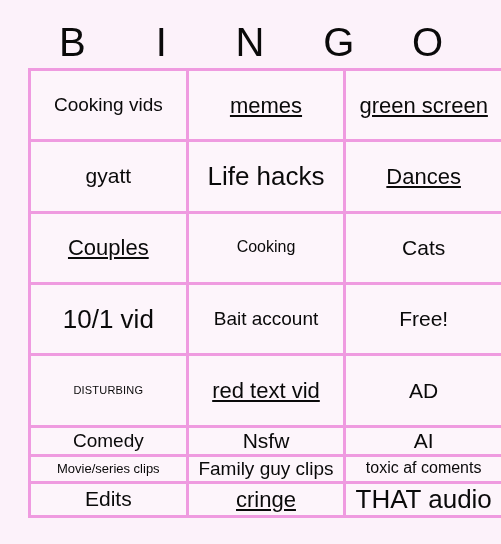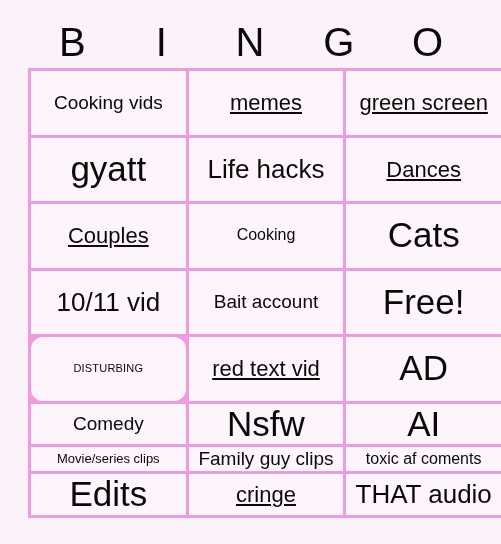--- a/index.html
+++ b/index.html
@@ -69,27 +69,27 @@
     text-align: center;
     padding: 2px 3px;
     box-sizing: border-box;
     overflow: hidden;
     color: #0a0a0a;
     line-height: 1.05;
     word-break: break-word;
   }
 
   
-  .fs-xxl { font-size: 35px; }
+  .fs-xxl { font-size: 21px; }
   .fs-xl  { font-size: 26px; }
   .fs-l   { font-size: 22px; text-decoration: underline; }
   .fs-m   { font-size: 19px; }
   .fs-s   { font-size: 16px; }
   .fs-xs  { font-size: 13px; }
-  .fs-xxs { font-size: 11px; letter-spacing: .2px; border-radius: 12px; }
+  .fs-xxs { font-size: 11px; letter-spacing: .2px; }
 </style>
 </head>
 <body>
 
 <div id="card">
 
   <div id="header">
       <div class="header-letter">B</div>
       <div class="header-letter">I</div>
       <div class="header-letter">N</div>
@@ -100,21 +100,21 @@
   <div id="grid">
       <div class="cell fs-m">Cooking vids</div>
       <div class="cell fs-l">memes</div>
       <div class="cell fs-l">green screen</div>
       <div class="cell fs-xxl">gyatt</div>
       <div class="cell fs-xl">Life hacks</div>
       <div class="cell fs-l">Dances</div>
       <div class="cell fs-l">Couples</div>
       <div class="cell fs-s">Cooking</div>
       <div class="cell fs-xxl">Cats</div>
-      <div class="cell fs-xl">10/11 vid</div>
+      <div class="cell fs-xl">10/1 vid</div>
       <div class="cell fs-m">Bait account</div>
       <div class="cell fs-xxl">Free!</div>
       <div class="cell fs-xxs">DISTURBING</div>
       <div class="cell fs-l">red text vid</div>
       <div class="cell fs-xxl">AD</div>
       <div class="cell fs-m">Comedy</div>
       <div class="cell fs-xxl">Nsfw</div>
       <div class="cell fs-xxl">AI</div>
       <div class="cell fs-xs">Movie/series clips</div>
       <div class="cell fs-m">Family guy clips</div>

